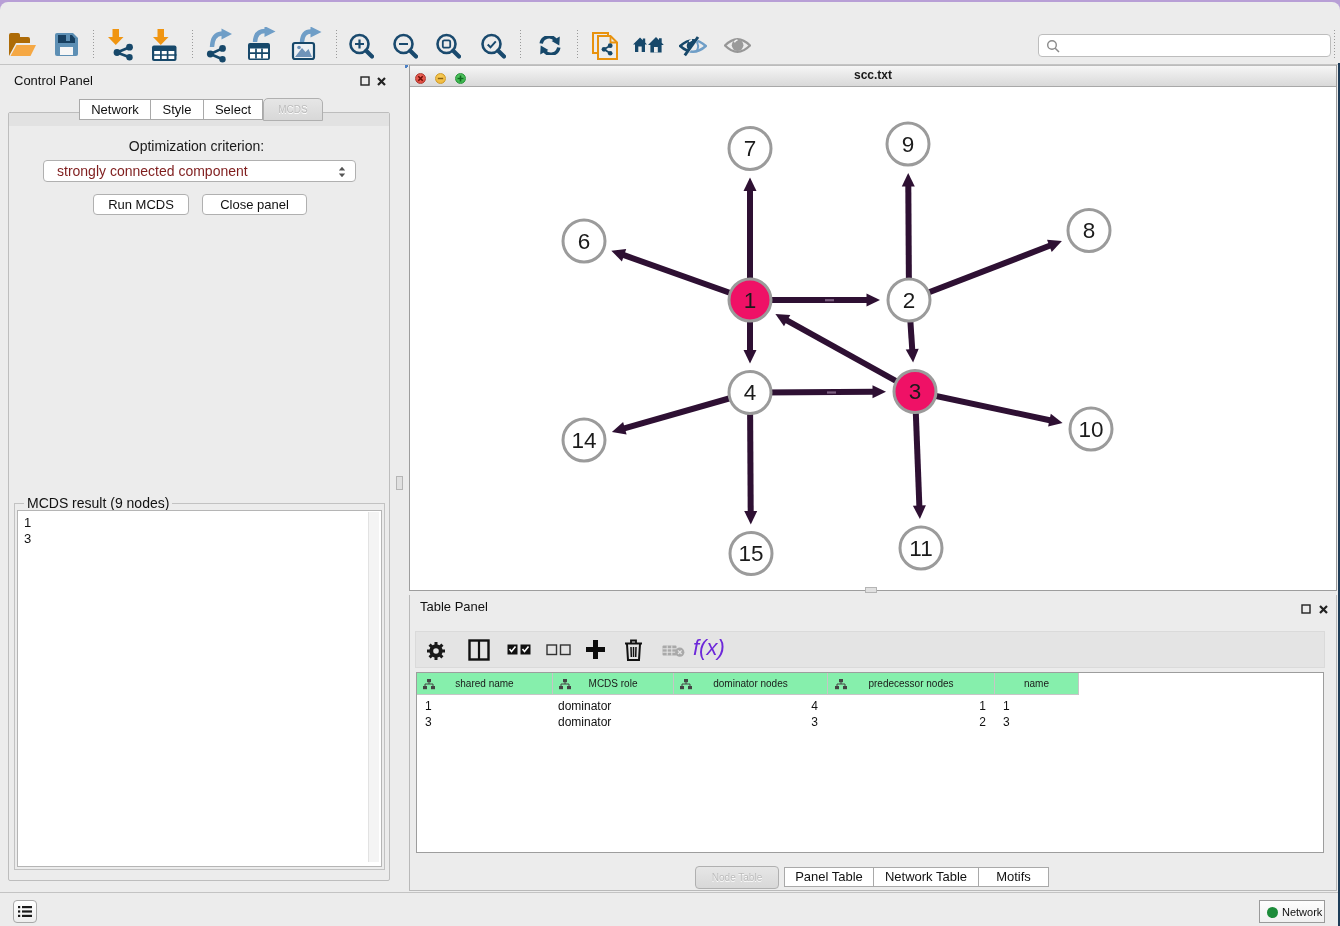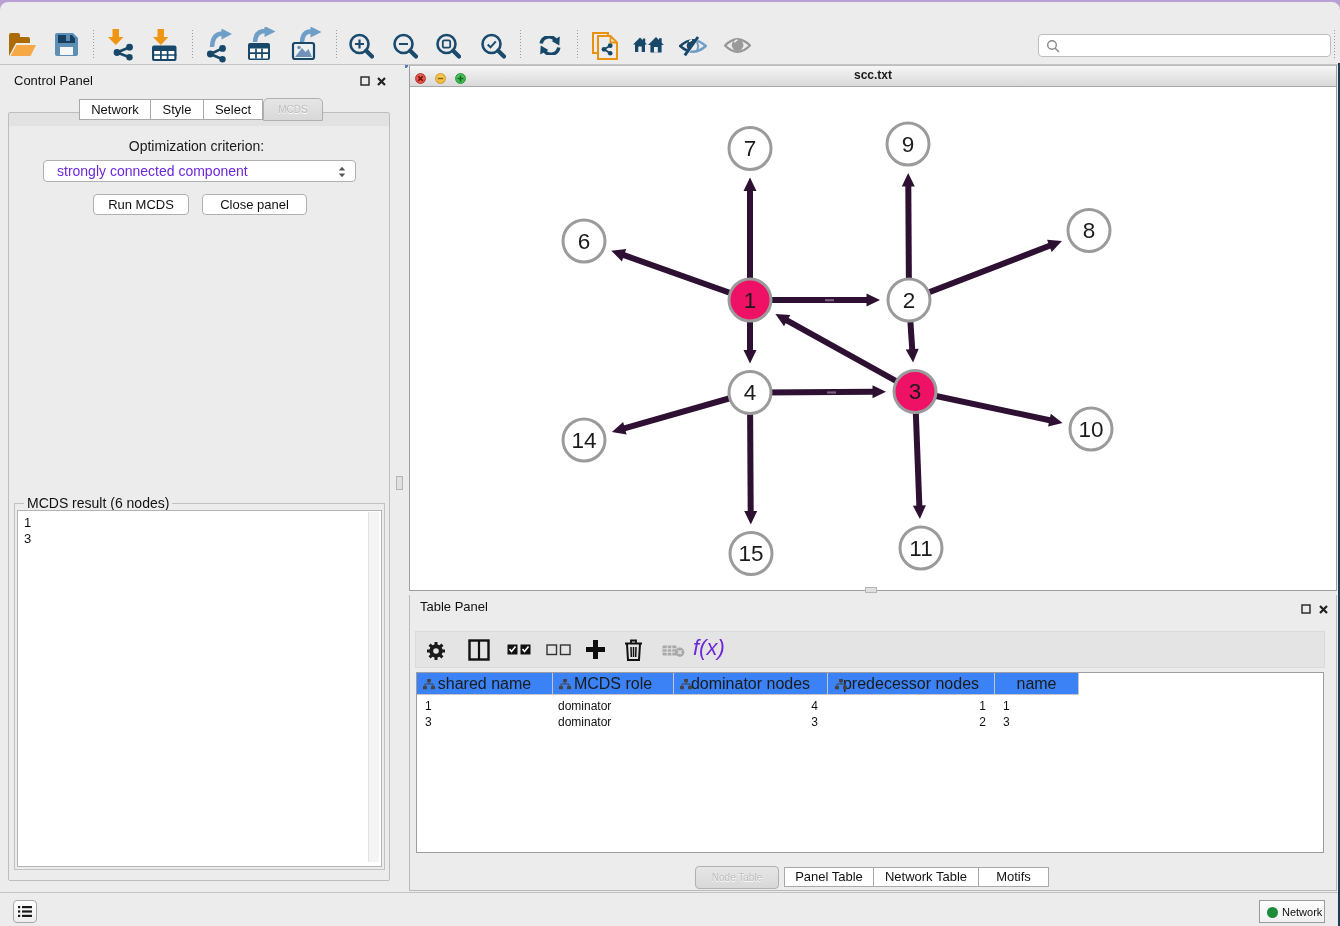--- a/index.html
+++ b/index.html
@@ -13,41 +13,41 @@
 .sep{position:absolute;top:7px;height:28px;width:1px;background-image:repeating-linear-gradient(#9a9a9a 0 1px,transparent 1px 3px);}
 .ticon{position:absolute;top:0;}
 #search{position:absolute;left:1038px;top:11px;width:293px;height:23px;background:#fff;border:1px solid #bdbdbd;border-radius:4px;}
 
 #cpanel{position:absolute;left:0;top:63px;width:393px;height:827px;background:#ececec;}
 #cphead{position:absolute;left:14px;top:8px;font-size:13px;color:#111;}
 #cpbody{position:absolute;left:8px;top:47px;width:382px;height:769px;border:1px solid #bdbdbd;background:#ececec;border-radius:2px;}
 .tab{position:absolute;top:34px;height:21px;background:#fff;border:1px solid #a9a9a9;font-size:13px;color:#111;text-align:center;line-height:19px;}
 .tabsel{position:absolute;background:linear-gradient(#e6e6e6,#d8d8d8);border:1px solid #b0b0b0;border-radius:5px 5px 0 0;color:#bcbcbc;text-shadow:0 1px 0 #fff;text-align:center;font-size:10px;}
 #optlabel{position:absolute;left:0;top:73px;width:393px;text-align:center;font-size:14px;color:#1a1a1a;}
-#combo{position:absolute;left:43px;top:95px;width:313px;height:22px;background:#fff;border:1px solid #b0b0b0;border-radius:4px;font-size:14px;color:#6d28d9;line-height:20px;padding-left:13px;}
+#combo{position:absolute;left:43px;top:95px;width:313px;height:22px;background:#fff;border:1px solid #b0b0b0;border-radius:4px;font-size:14px;color:#7f1d1d;line-height:20px;padding-left:13px;}
 .btn{position:absolute;top:129px;height:21px;background:#fff;border:1px solid #b0b0b0;border-radius:4px;font-size:13px;color:#111;text-align:center;line-height:19px;}
 #fieldset{position:absolute;left:14px;top:434px;width:371px;height:372px;}
 #fsborder{position:absolute;left:0;top:4px;width:371px;height:367px;border:1px solid #c2c2c2;}
 #fslegend{position:absolute;left:10px;top:-3px;background:#ececec;padding:0 3px;font-size:14px;color:#111;line-height:14px;}
 #fsinner{position:absolute;left:3px;top:11px;width:365px;height:357px;background:#fff;border:1px solid #b5b5b5;}
 #fstext{position:absolute;left:6px;top:4px;font-size:13px;color:#111;line-height:16px;}
 #fsscroll{position:absolute;right:2px;top:1px;width:11px;height:350px;background:#f4f4f4;border-left:1px solid #e2e2e2;}
 
 #netwin{position:absolute;left:409px;top:63px;width:928px;height:526px;border:1px solid #9d9d9d;border-top:none;background:#fff;}
 #nettitle{position:absolute;left:0;top:0;width:926px;height:22px;background:linear-gradient(#f6f6f6,#d9d9d9);border-top:1px solid #bcbcbc;border-bottom:1px solid #a8a8a8;}
 #netname{position:absolute;left:0;top:2px;width:926px;text-align:center;font-size:12px;font-weight:bold;color:#1a1a1a;}
 .mac{position:absolute;top:6.5px;width:11px;height:11px;border-radius:50%;}
 #graph{position:absolute;left:0;top:22px;}
 
 #tpanel{position:absolute;left:409px;top:593px;width:928px;height:296px;background:#ececec;border:1px solid #b9b9b9;border-top:none;}
 #tphead{position:absolute;left:10px;top:4px;font-size:13px;color:#111;}
 #tptoolbar{position:absolute;left:5px;top:36px;width:910px;height:37px;background:#e4e4e4;border:1px solid #dadada;}
 #ttable{position:absolute;left:6px;top:77px;width:908px;height:181px;background:#fff;border:1px solid #9d9d9d;}
 #thead{position:absolute;left:0;top:0;width:906px;height:23px;}
-.th{position:absolute;top:0;height:22px;background:#3b82f6;border-right:1px solid #c6c6c6;border-bottom:1px solid #c6c6c6;font-size:16px;color:#1a1a1a;text-align:center;line-height:22px;}
+.th{position:absolute;top:0;height:22px;background:#86efac;border-right:1px solid #c6c6c6;border-bottom:1px solid #c6c6c6;font-size:10px;color:#1a1a1a;text-align:center;line-height:22px;}
 .td{position:absolute;font-size:12px;color:#111;line-height:17px;}
 .btab{position:absolute;top:0;height:20px;background:#fff;border:1px solid #a9a9a9;font-size:13px;color:#111;text-align:center;line-height:18px;}
 
 #statusbar{position:absolute;left:0;top:890px;width:1340px;height:36px;background:#ececec;border-top:1px solid #c3c3c3;}
 #rightedge{position:absolute;right:0;top:61px;width:2px;height:865px;background:#1e3c58;}
 </style></head>
 <body>
 <div id="win">
  <div id="toolbar">
   <div class="sep" style="left:93px;"></div>
@@ -189,21 +189,21 @@
   <div class="tab" style="left:203px;width:60px;">Select</div>
   <div class="tabsel" style="left:263px;top:33px;width:60px;height:23px;line-height:22px;">MCDS</div>
   <div id="optlabel">Optimization criterion:</div>
   <div id="combo">strongly connected component<svg class="abs" style="right:9px;top:5px;" width="8" height="12" viewBox="0 0 8 12">
           <path d="M0.8 4.4 L4 0.8 L7.2 4.4 Z M0.8 7.6 L4 11.2 L7.2 7.6 Z" fill="#555"></path>
         </svg></div>
   <div class="btn" style="left:93px;width:96px;">Run MCDS</div>
   <div class="btn" style="left:202px;width:105px;">Close panel</div>
   <div id="fieldset">
     <div id="fsborder"></div>
-    <div id="fslegend">MCDS result (6 nodes)</div>
+    <div id="fslegend">MCDS result (9 nodes)</div>
     <div id="fsinner">
           <div id="fstext">1<br>3</div>
           <div id="fsscroll"></div>
         </div>
   </div>
  </div>
 
  <div class="abs" style="left:405px;top:63px;width:3px;height:2px;background:#4c80c5;"></div>
  <div class="abs" style="left:405px;top:63px;width:2px;height:3px;background:#4c80c5;"></div>
  <div id="netwin">

